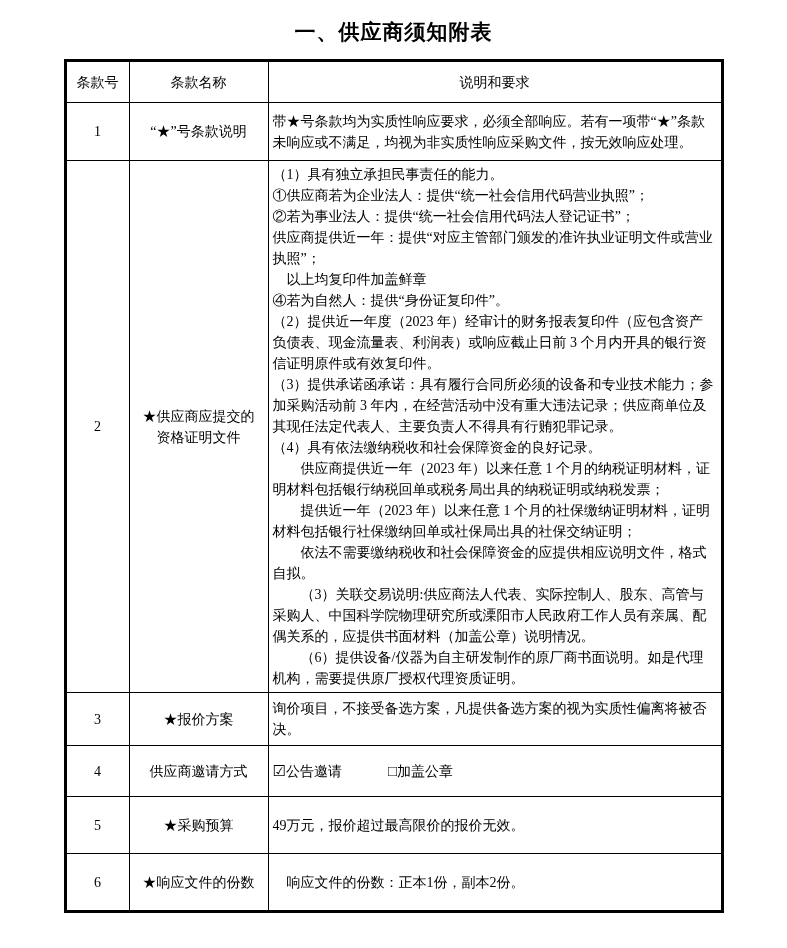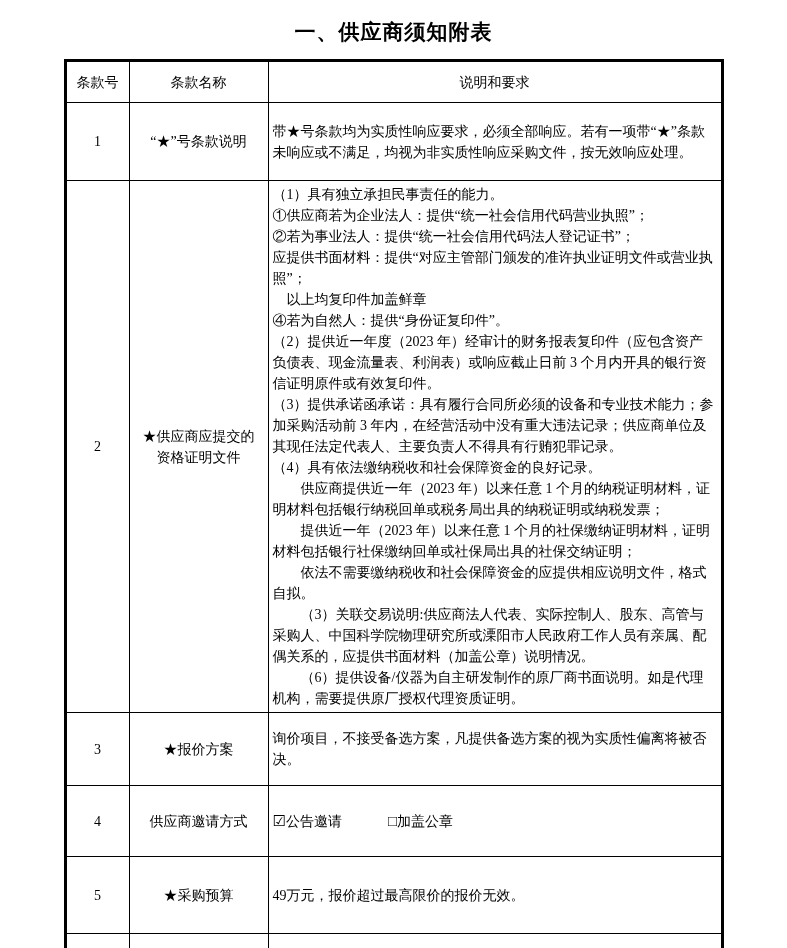--- a/index.html
+++ b/index.html
@@ -56,21 +56,21 @@
     text-align: center;
     height: 36px;
     padding: 2px 3px;
   }
   td.cell-no {
     text-align: center;
     padding: 2px 2px;
   }
   td.cell-name {
     text-align: center;
-    padding: 16px 7px;
+    padding: 6px 7px;
   }
   td.cell-content {
     text-align: left;
     padding: 3px 4px 3px 4px;
   }
   td.cell-content .para {
     margin: 0;
   }
   
   tbody tr:nth-child(1) td { height: 45px; }
@@ -110,21 +110,21 @@
             <div class="para">带★号条款均为实质性响应要求，必须全部响应。若有一项带“★”条款未响应或不满足，均视为非实质性响应采购文件，按无效响应处理。</div>
           </td>
         </tr>
         <tr>
           <td class="cell-no">2</td>
           <td class="cell-name">★供应商应提交的资格证明文件</td>
           <td class="cell-content">
             <div class="para">（1）具有独立承担民事责任的能力。</div>
             <div class="para">①供应商若为企业法人：提供“统一社会信用代码营业执照”；</div>
             <div class="para">②若为事业法人：提供“统一社会信用代码法人登记证书”；</div>
-            <div class="para">应提供书面材料：提供“对应主管部门颁发的准许执业证明文件或营业执照”；</div>
+            <div class="para">供应商提供近一年：提供“对应主管部门颁发的准许执业证明文件或营业执照”；</div>
             <div class="para">　以上均复印件加盖鲜章</div>
             <div class="para">④若为自然人：提供“身份证复印件”。</div>
             <div class="para">（2）提供近一年度（2023 年）经审计的财务报表复印件（应包含资产负债表、现金流量表、利润表）或响应截止日前 3 个月内开具的银行资信证明原件或有效复印件。</div>
             <div class="para">（3）提供承诺函承诺：具有履行合同所必须的设备和专业技术能力；参加采购活动前 3 年内，在经营活动中没有重大违法记录；供应商单位及其现任法定代表人、主要负责人不得具有行贿犯罪记录。</div>
             <div class="para">（4）具有依法缴纳税收和社会保障资金的良好记录。</div>
             <div class="para">　　供应商提供近一年（2023 年）以来任意 1 个月的纳税证明材料，证明材料包括银行纳税回单或税务局出具的纳税证明或纳税发票；</div>
             <div class="para">　　提供近一年（2023 年）以来任意 1 个月的社保缴纳证明材料，证明材料包括银行社保缴纳回单或社保局出具的社保交纳证明；</div>
             <div class="para">　　依法不需要缴纳税收和社会保障资金的应提供相应说明文件，格式自拟。</div>
             <div class="para">　　（3）关联交易说明:供应商法人代表、实际控制人、股东、高管与采购人、中国科学院物理研究所或溧阳市人民政府工作人员有亲属、配偶关系的，应提供书面材料（加盖公章）说明情况。</div>
             <div class="para">　　（6）提供设备/仪器为自主研发制作的原厂商书面说明。如是代理机构，需要提供原厂授权代理资质证明。</div>

